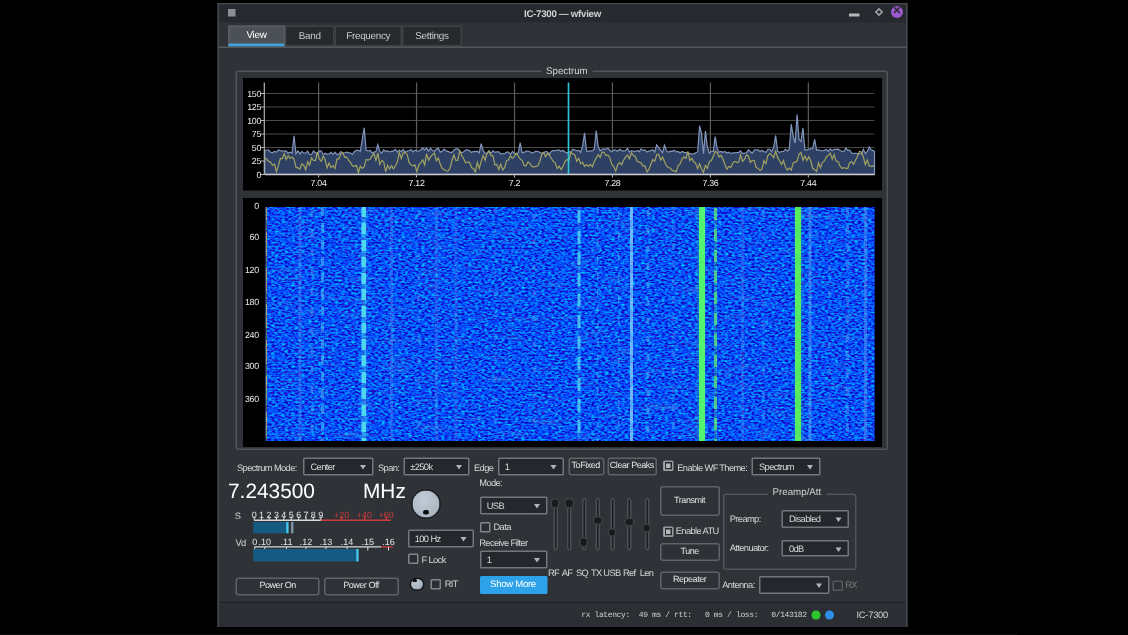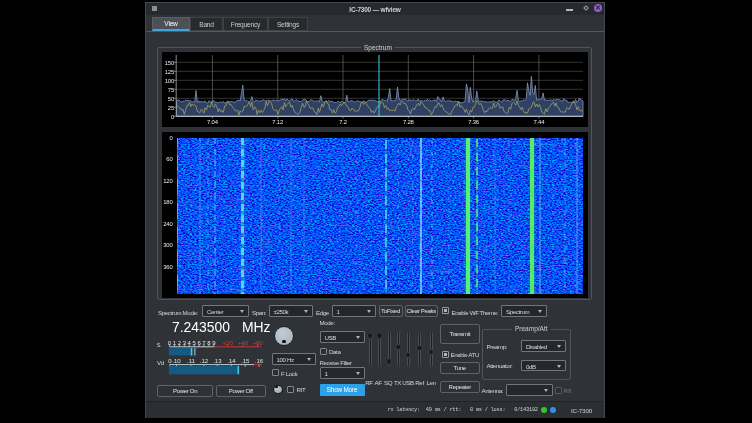--- a/index.html
+++ b/index.html
@@ -167,21 +167,21 @@
 <div class="a combo" style="left:268.5px;top:304.5px;width:44.5px;height:12px">±250k</div>
 <div class="a lbl" style="left:316px;top:308.7px">Edge</div>
 <div class="a combo" style="left:331.5px;top:304.5px;width:44px;height:12px">1</div>
 <div class="a btn" style="left:378.5px;top:305px;width:24px;height:11.5px;line-height:10.5px">ToFixed</div>
 <div class="a btn" style="left:405px;top:305px;width:32.5px;height:11.5px;line-height:10.5px">Clear Peaks</div>
 <div class="a cb cbon" style="left:442px;top:307px"></div>
 <div class="a lbl" style="left:451.5px;top:308.7px">Enable WF</div>
 <div class="a lbl" style="left:479.5px;top:308.7px">Theme:</div>
 <div class="a combo" style="left:501px;top:304.5px;width:46px;height:12px">Spectrum</div>
 
-<div class="a" style="left:172px;top:319.3px;font-size:13.9px;color:#fff">7.243500</div>
+<div class="a" style="left:152px;top:319.3px;font-size:13.9px;color:#fff">7.243500</div>
 <div class="a" style="left:242px;top:319.3px;font-size:13.9px;color:#fff">MHz</div>
 <div class="a" style="left:274px;top:325.5px;width:20px;height:20px;border-radius:50%;
   background:radial-gradient(circle at 42% 35%,#c3ccd6,#a2aebb);border:1px solid #1c1f23"></div>
 <div class="a" style="left:282.2px;top:340px;width:3.4px;height:3.4px;border-radius:50%;background:#0a0c0e"></div>
 
 <div class="a lbl" style="left:156.5px;top:340.5px">S</div>
 <div class="a lbl" style="left:157px;top:358.5px">Vd</div>
 <svg class="a" style="left:150px;top:336px" width="130" height="42" viewBox="150 336 130 42">
  <g font-family="Liberation Sans" font-size="6" fill="#e4e6e8">
 <text x="169.5" y="345" text-anchor="middle">0</text>

